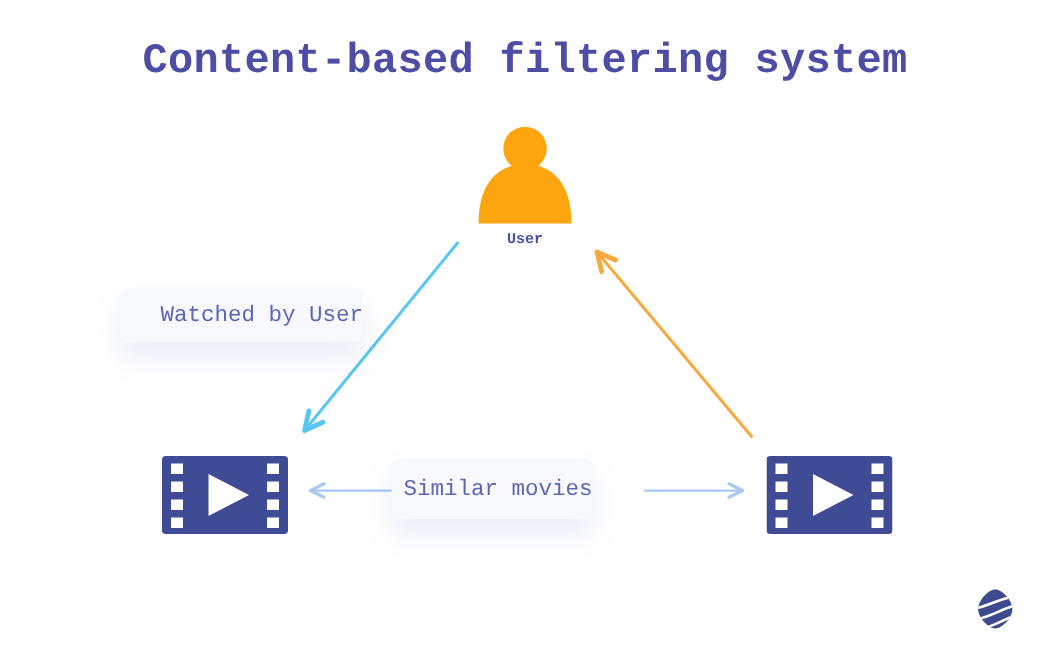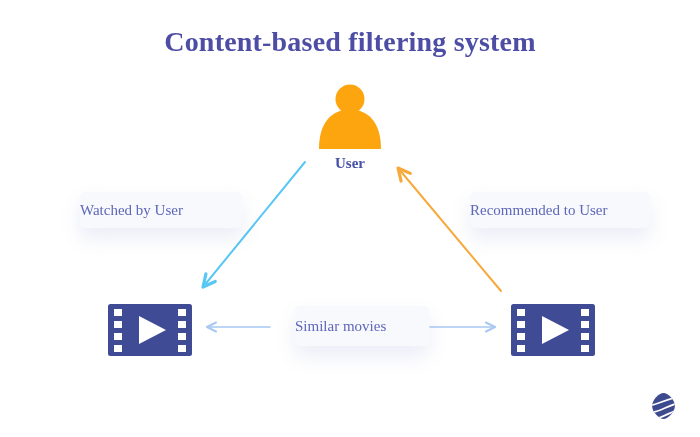--- a/index.html
+++ b/index.html
@@ -5,59 +5,59 @@
   html, body {
     margin: 0;
     padding: 0;
     background: #ffffff;
   }
   .canvas {
     position: relative;
     width: 700px;
     height: 437px;
     background: var(--background, #fff);
-    font-family: Liberation Serif, serif;
+    font-family: Liberation Mono, monospace;
     overflow: hidden;
   }
   .title {
     position: absolute;
     top: 26px;
     left: 0;
     width: 700px;
     text-align: center;
     font-size: 28px;
     font-weight: 700;
     letter-spacing: 0.2px;
     color: var(--title_text, #4E4DA5);
   }
   .node-label {
     position: absolute;
-    font-size: 15px;
+    font-size: 10px;
     font-weight: 700;
     color: var(--node_label_text, #4550A8);
     text-align: center;
   }
   .label-user   { top: 155px; left: 300px; width: 100px; }
   .label-movie1 { top: 363px; left: 100px; width: 100px; }
   .label-movie2 { top: 363px; left: 503px; width: 100px; }
 
   .card {
     position: absolute;
     background: var(--card_bg, #F7F9FD);
     border-radius: 5px;
     box-shadow: 0 10px 20px rgba(100, 115, 190, 0.13);
     color: var(--card_text, #5E66B8);
     font-size: 15px;
     display: flex;
     align-items: center;
-    justify-content: flex-start;
+    justify-content: flex-end;
   }
   .card-watched     { left: 80px;  top: 192px; width: 162px; height: 36px; }
   .card-recommended { left: 470px; top: 192px; width: 180px; height: 36px; }
-  .card-similar     { left: 295px; top: 306px; width: 134px; height: 40px; }
+  .card-similar     { left: 261px; top: 306px; width: 134px; height: 40px; }
 
   .icon-abs { position: absolute; }
   .user-icon-box   { left: 315px; top: 83px;  width: 70px; height: 68px; }
   .movie1-icon-box { left: 108px; top: 304px; width: 84px; height: 52px; }
   .movie2-icon-box { left: 511px; top: 304px; width: 84px; height: 52px; }
   .logo-box        { left: 651px; top: 392px; width: 25px; height: 28px; }
 
   .arrow-layer {
     position: absolute;
     left: 0; top: 0;
@@ -102,23 +102,20 @@
     <svg width="70" height="68" viewBox="0 0 70 68">
       <circle cx="35" cy="16" r="14.5" fill="var(--user_icon)"></circle>
       <path d="M 4,66 C 4,39 17,26.5 35,26.5 C 53,26.5 66,39 66,66 Z" fill="var(--user_icon)"></path>
     </svg>
   </div>
   <div class="node-label label-user">User</div>
 
   <div class="card card-watched">
     <span>Watched by User</span>
   </div>
-  <div class="card card-recommended">
-    <span>Recommended to User</span>
-  </div>
   <div class="card card-similar">
     <span>Similar movies</span>
   </div>
 
   <div class="icon-abs movie1-icon-box">
     <svg width="84" height="52" viewBox="0 0 84 52">
       <rect x="0" y="0" width="84" height="52" rx="2.5" fill="var(--movie_icon)"></rect>
       <g fill="#ffffff">
         <rect x="6" y="5" width="8" height="7"></rect>
         <rect x="6" y="17" width="8" height="7"></rect>

